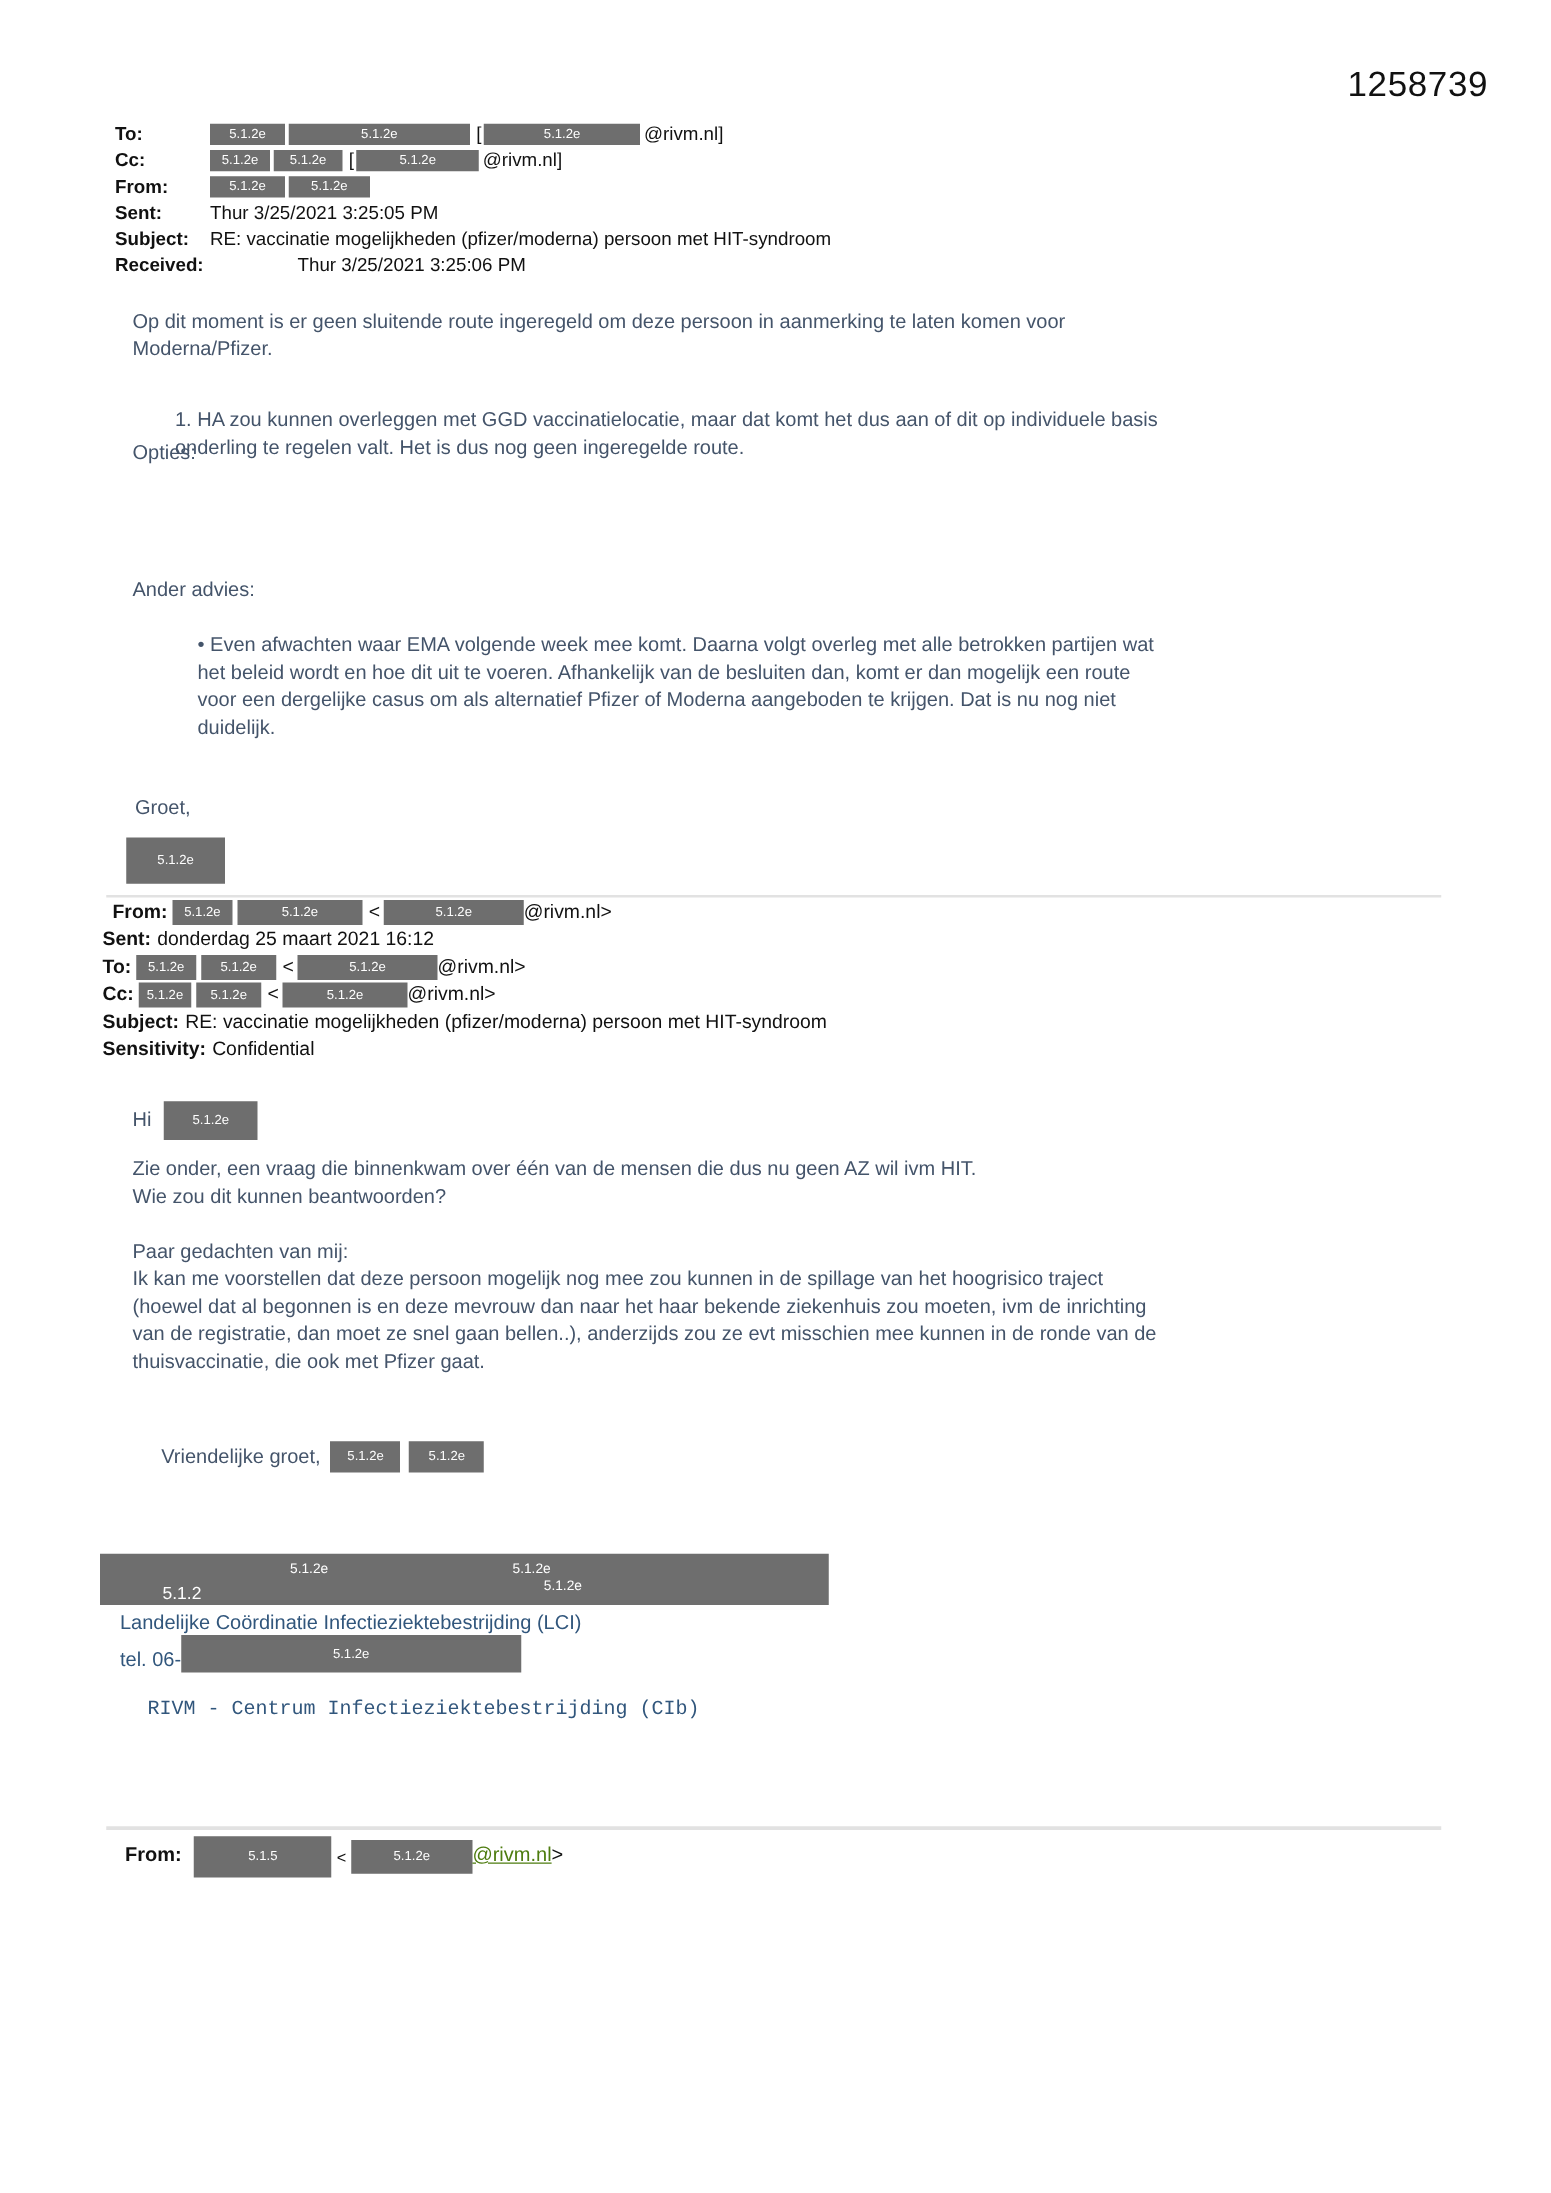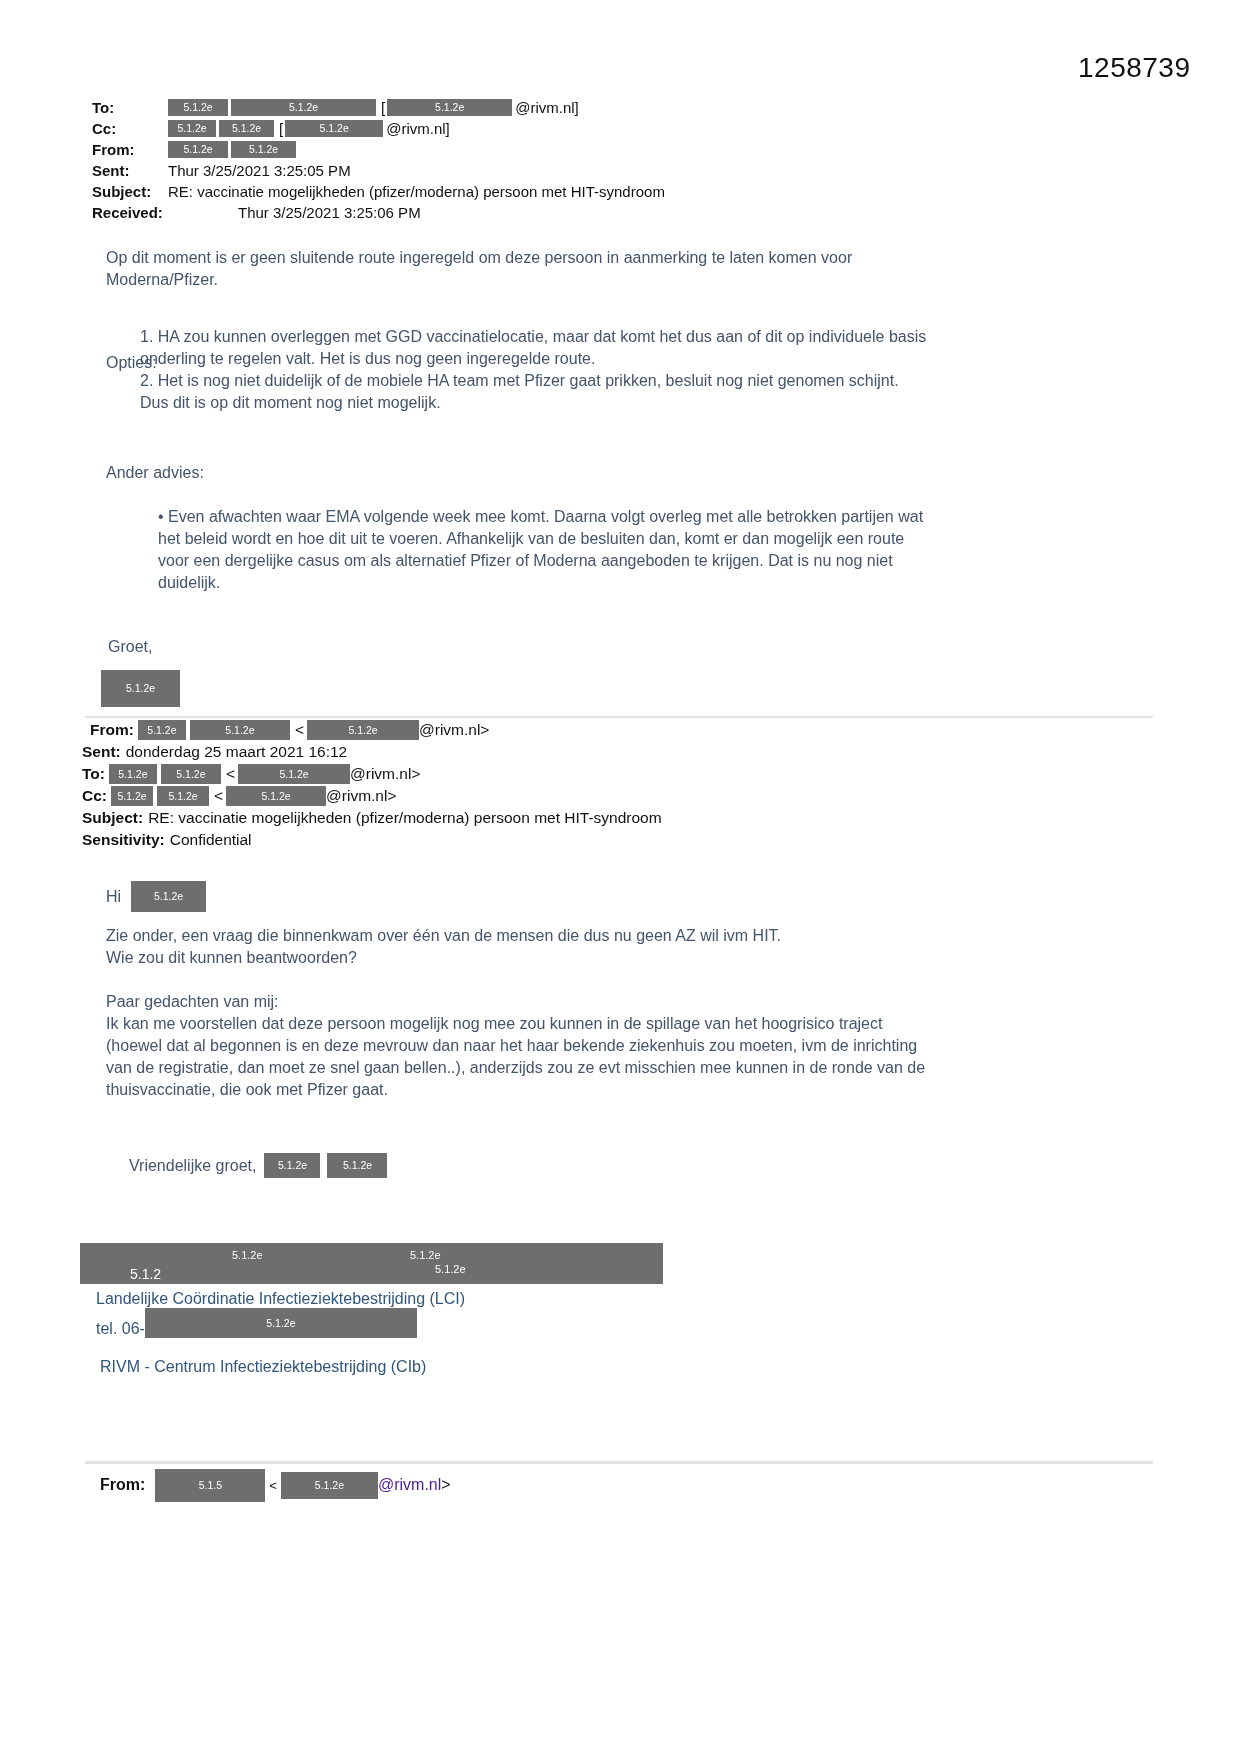--- a/index.html
+++ b/index.html
@@ -32,21 +32,21 @@
   .h2angle{margin:0 3px 0 5px;}
   .rule{background:#e2e2e2;height:2px;}
   
   .sigbar{background:#6e6e6e;}
   .sigbar span{position:absolute;color:#ffffff;line-height:1;}
   .sigtext{color:#31567c;font-size:16px;}
   .telrow{display:flex;align-items:flex-end;color:#31567c;font-size:16px;}
   
   .f-row{display:flex;align-items:center;font-size:16px;color:#111;}
   .f-row .bold{font-weight:bold;}
-  .link{color:#4c1d95;}
+  .link{color:#4d7c0f;text-decoration:underline;}
   .inline-gap{margin:0 4px;}
 </style>
 </head>
 <body>
 
 <div class="page">
 
   <div class="abs docnum" style="left:1078px;top:52px;">1258739</div>
 
   <div class="abs h1block" style="left:92px;top:97px;">
@@ -83,22 +83,20 @@
       <span class="h1label">Received:</span>
       <span class="recv-val">Thur 3/25/2021 3:25:06 PM</span>
     </div>
   </div>
 
   <div class="abs bodytext" style="left:106px;top:247px;width:930px;">Op dit moment is er geen sluitende route ingeregeld om deze persoon in aanmerking te laten komen voor
 Moderna/Pfizer.</div>
   <div class="abs bodytext" style="left:106px;top:304px;margin-top:48px;">Opties:</div>
   <div class="abs bodytext" style="left:140px;top:326px;width:900px;">1.  HA zou kunnen overleggen met GGD vaccinatielocatie, maar dat komt het dus aan of dit op individuele basis
 onderling te regelen valt. Het is dus nog geen ingeregelde route.</div>
-  <div class="abs bodytext" style="left:140px;top:370px;width:900px;">2.  Het is nog niet duidelijk of de mobiele HA team met Pfizer gaat prikken, besluit nog niet genomen schijnt.
-Dus dit is op dit moment nog niet mogelijk.</div>
   <div class="abs bodytext" style="left:106px;top:462px;">Ander advies:</div>
   <div class="abs bodytext" style="left:142px;top:506px;width:900px;margin-left:16px;">•  Even afwachten waar EMA volgende week mee komt. Daarna volgt overleg met alle betrokken partijen wat
 het beleid wordt en hoe dit uit te voeren. Afhankelijk van de besluiten dan, komt er dan mogelijk een route
 voor een dergelijke casus om als alternatief Pfizer of Moderna aangeboden te krijgen. Dat is nu nog niet
 duidelijk.</div>
   <div class="abs bodytext" style="left:108px;top:636px;">Groet,</div>
   <div class="abs chip" style="left:101px;top:670px;width:79px;height:37px;">5.1.2e</div>
 
   <div class="abs rule" style="left:85px;top:716px;width:1068px;"></div>
 
@@ -162,21 +160,21 @@
     <span style="left:50px;top:24px;font-size:14px;">5.1.2</span>
     <span style="left:152px;top:7px;font-size:11px;">5.1.2e</span>
     <span style="left:330px;top:7px;font-size:11px;">5.1.2e</span>
     <span style="left:355px;top:21px;font-size:11px;">5.1.2e</span>
   </div>
   <div class="abs sigtext" style="left:96px;top:1290px;">Landelijke Coördinatie Infectieziektebestrijding (LCI)</div>
   <div class="abs telrow" style="left:96px;top:1308px;height:30px;">
     <span>tel. 06-</span>
     <span class="chip" style="width:272px;height:30px;">5.1.2e</span>
   </div>
-  <div class="abs sigtext" style="left:100px;top:1358px;">RIVM - Centrum Infectieziektebestrijding (CIb)</div>
+  <div class="abs sigtext" style="left:118px;top:1358px;font-family:Liberation Mono, monospace;">RIVM - Centrum Infectieziektebestrijding (CIb)</div>
 
   <div class="abs rule" style="left:85px;top:1461px;width:1068px;height:3px;"></div>
   <div class="abs f-row" style="left:100px;top:1468px;height:34px;">
     <span class="bold">From:</span>
     <span class="chip" style="width:110px;height:33px;margin-left:10px;">5.1.5</span>
     <span class="inline-gap" style="font-size:13px;">&lt;</span>
     <span class="chip" style="width:97px;height:27px;">5.1.2e</span>
     <span class="link">@rivm.nl</span>
     <span>&gt;</span>
   </div>

